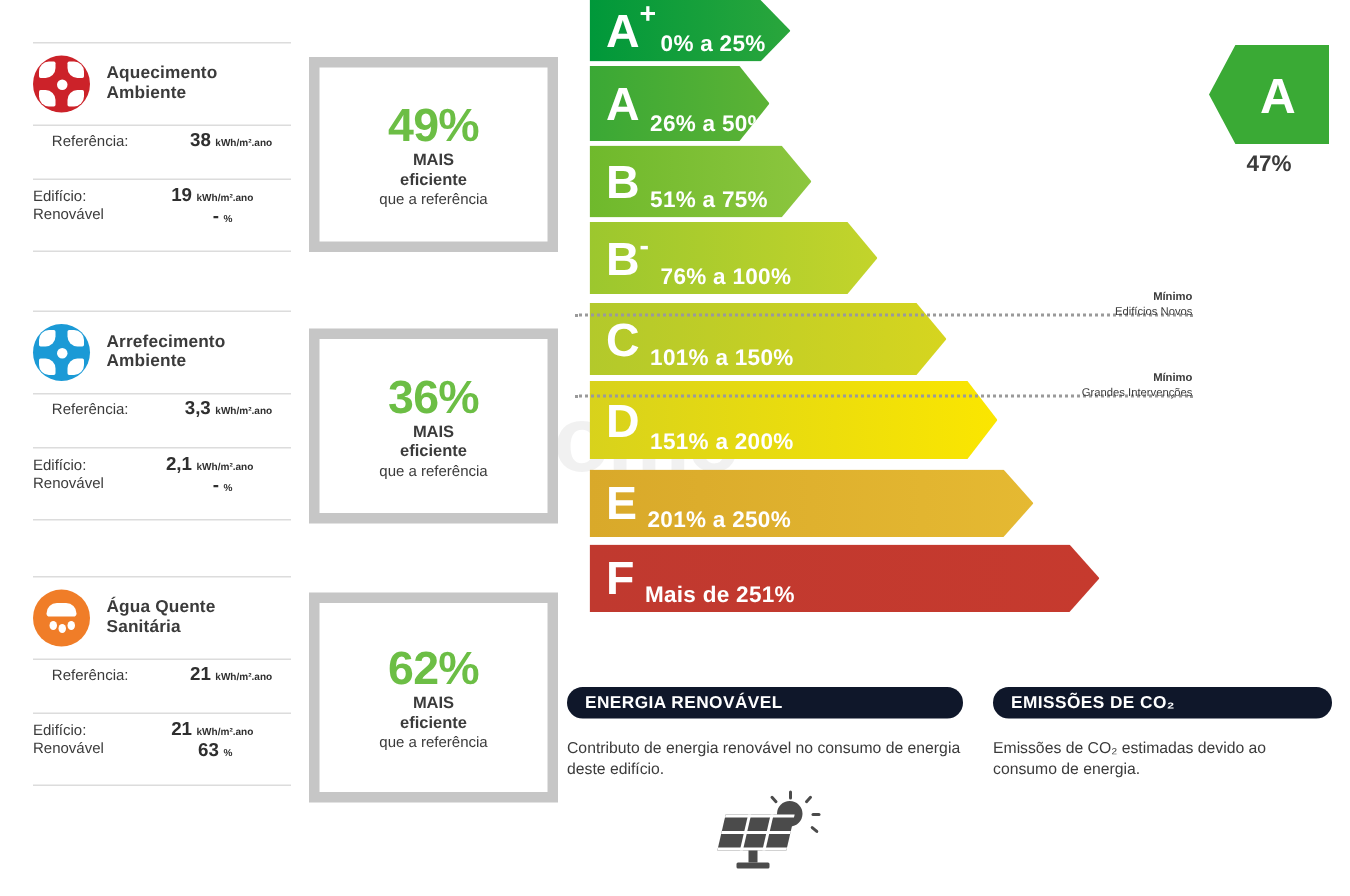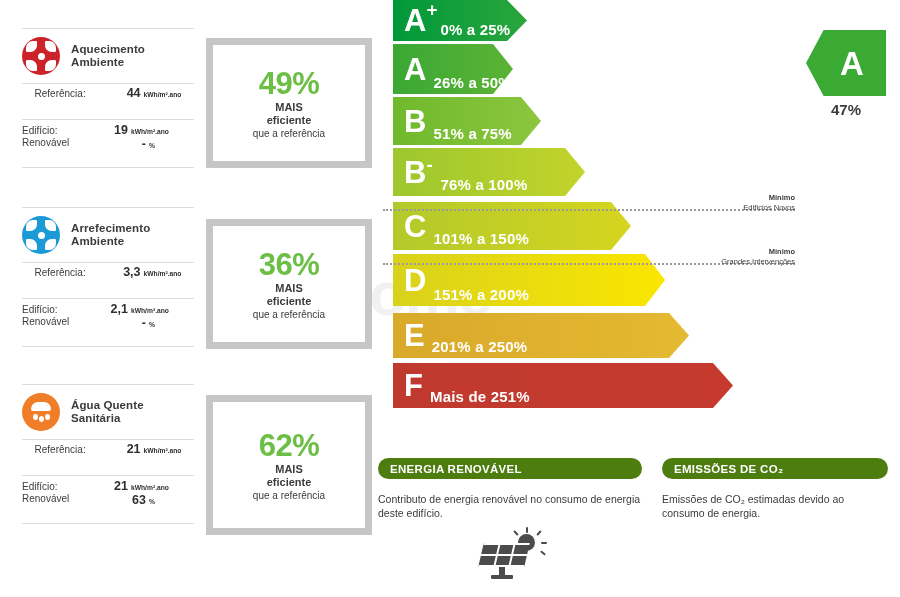--- a/index.html
+++ b/index.html
@@ -60,21 +60,21 @@
   
   .badge-wrap{position:absolute;left:806px;top:30px;width:80px;text-align:center;}
   .badge{width:80px;height:66px;background:#3aaa35;position:relative;
          clip-path:polygon(22% 0%,100% 0%,100% 100%,22% 100%,0% 50%);
          display:flex;align-items:center;justify-content:center;}
   .badge span{font-size:33px;font-weight:bold;color:#fff;line-height:1;margin-left:12px;}
   .badge-pct{font-size:15px;font-weight:bold;color:#3b3b3b;margin-top:5px;}
 
   
   .panel{position:absolute;}
-  .panel-head{background:#4d7c0f;border-radius:11px;height:21px;display:flex;align-items:center;padding:0 0 0 12px;}
+  .panel-head{background:#0f172a;border-radius:11px;height:21px;display:flex;align-items:center;padding:0 0 0 12px;}
   .panel-head span{color:#fff;font-size:11.5px;font-weight:bold;letter-spacing:.3px;}
   .panel-desc{font-size:10.5px;color:#3b3b3b;line-height:14px;margin-top:13px;}
   .panel-val{display:flex;align-items:center;justify-content:center;margin-top:14px;flex-direction:column;}
   .big-val{font-size:32px;font-weight:bold;color:#3b3b3b;line-height:32px;letter-spacing:-.5px;}
   .val-unit{font-size:10px;color:#3b3b3b;text-align:center;margin-top:1px;}
 
   
   .solar{position:relative;width:62px;height:46px;flex:0 0 62px;}
   .solar .sun{position:absolute;right:6px;top:0px;width:17px;height:17px;border-radius:50%;background:#4b4b4b;}
   .solar .ray{position:absolute;background:#4b4b4b;width:2px;height:6px;border-radius:1px;}
@@ -114,21 +114,21 @@
         </div>
       </div>
       <div class="card-title">
         <div>Aquecimento</div>
         <div>Ambiente</div>
       </div>
     </div>
     <div class="card-rule"></div>
     <div class="card-row">
       <div class="row-label">Referência:</div>
-      <div class="row-val">44</div>
+      <div class="row-val">38</div>
       <div class="row-unit">kWh/m².ano</div>
     </div>
     <div class="card-rule"></div>
     <div class="row-two">
       <div class="row-label">
         <span>Edifício:</span>
         <span class="sub">Renovável</span>
       </div>
       <div class="two-vals">
         <div class="two-line">

